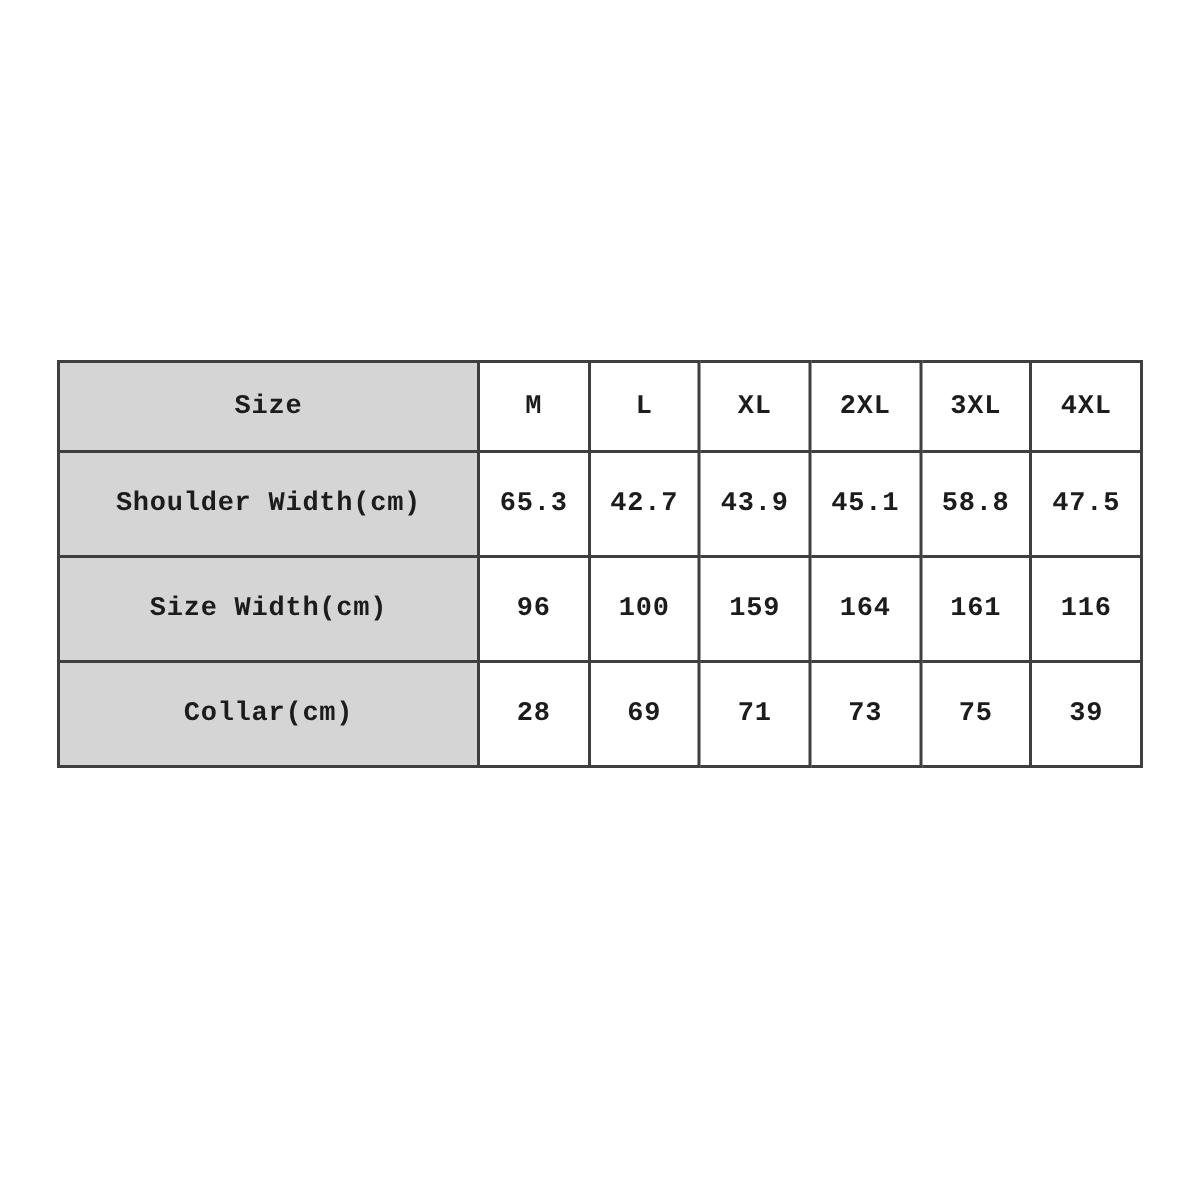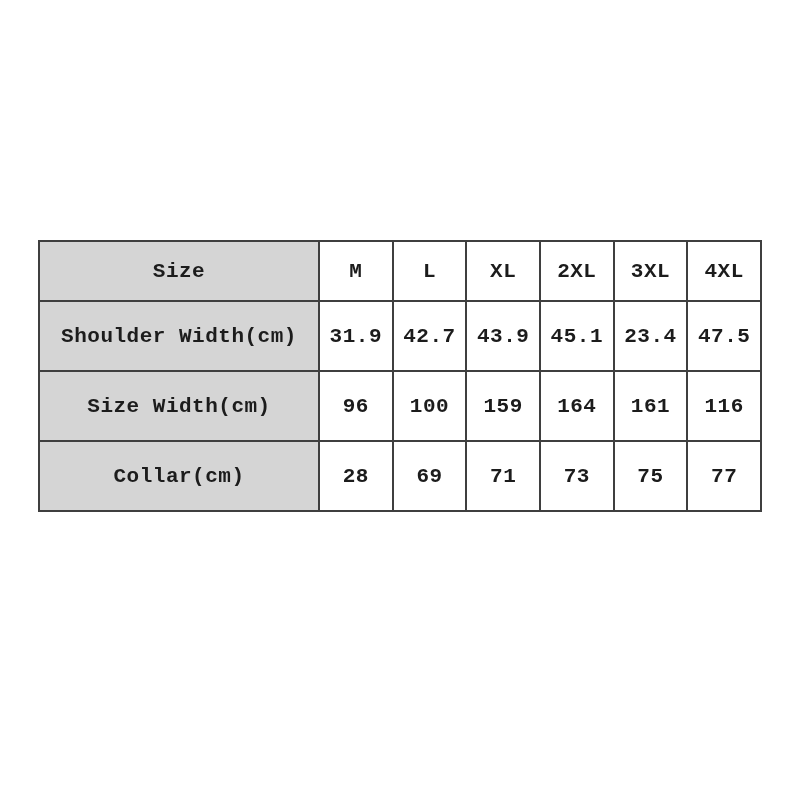--- a/index.html
+++ b/index.html
@@ -22,21 +22,21 @@
     border-collapse: collapse;
     table-layout: fixed;
     font-weight: bold;
     color: var(--text-color, #1c1c1c);
   }
   .size-table th,
   .size-table td {
     border: 2px solid var(--border-color, #3f3f3f);
     text-align: center;
     vertical-align: middle;
-    font-size: 21px;
+    font-size: 18px;
     font-weight: bold;
     background: var(--cell-bg, #ffffff);
     padding: 0;
     letter-spacing: 0.5px;
   }
   .size-table .label-cell {
     background: var(--label-bg, #d5d5d5);
   }
   .size-table thead tr {
     height: 60px;
@@ -60,39 +60,39 @@
         <th>L</th>
         <th>XL</th>
         <th>2XL</th>
         <th>3XL</th>
         <th>4XL</th>
       </tr>
   </thead>
   <tbody>
       <tr>
         <th class="label-cell">Shoulder Width(cm)</th>
-        <td>31.9</td>
+        <td>65.3</td>
         <td>42.7</td>
         <td>43.9</td>
         <td>45.1</td>
-        <td>23.4</td>
+        <td>58.8</td>
         <td>47.5</td>
       </tr>
       <tr>
         <th class="label-cell">Size Width(cm)</th>
         <td>96</td>
         <td>100</td>
         <td>159</td>
         <td>164</td>
         <td>161</td>
         <td>116</td>
       </tr>
       <tr>
         <th class="label-cell">Collar(cm)</th>
         <td>28</td>
         <td>69</td>
         <td>71</td>
         <td>73</td>
         <td>75</td>
-        <td>77</td>
+        <td>39</td>
       </tr>
     </tbody>
 </table>
 
 </body></html>

